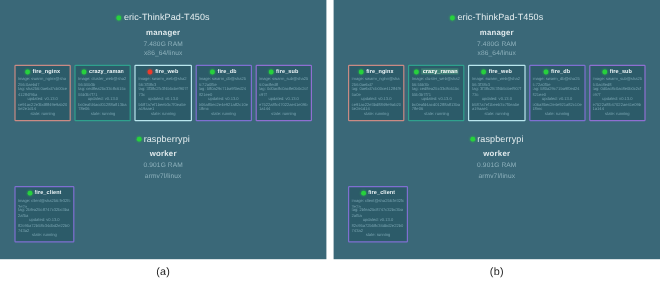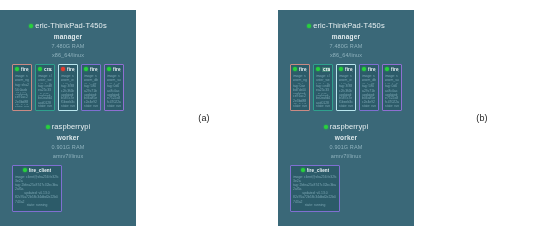--- a/index.html
+++ b/index.html
@@ -10,21 +10,21 @@
     -webkit-font-smoothing:antialiased;
   }
   .figure{
     position:relative;width:550px;height:235px;
     display:flex;gap:6px;background:#ffffff;
     box-sizing:border-box;
   }
   .panel{
     position:relative;
     width:272px;height:235px;
-    display:flex;flex-direction:row;align-items:center;
+    display:flex;flex-direction:column;align-items:center;
     box-sizing:border-box;
   }
   .viz{
     width:272px;height:216px;
     background:#3a6878;
     position:relative;
     box-sizing:border-box;
     overflow:hidden;
   }
   .caption{

